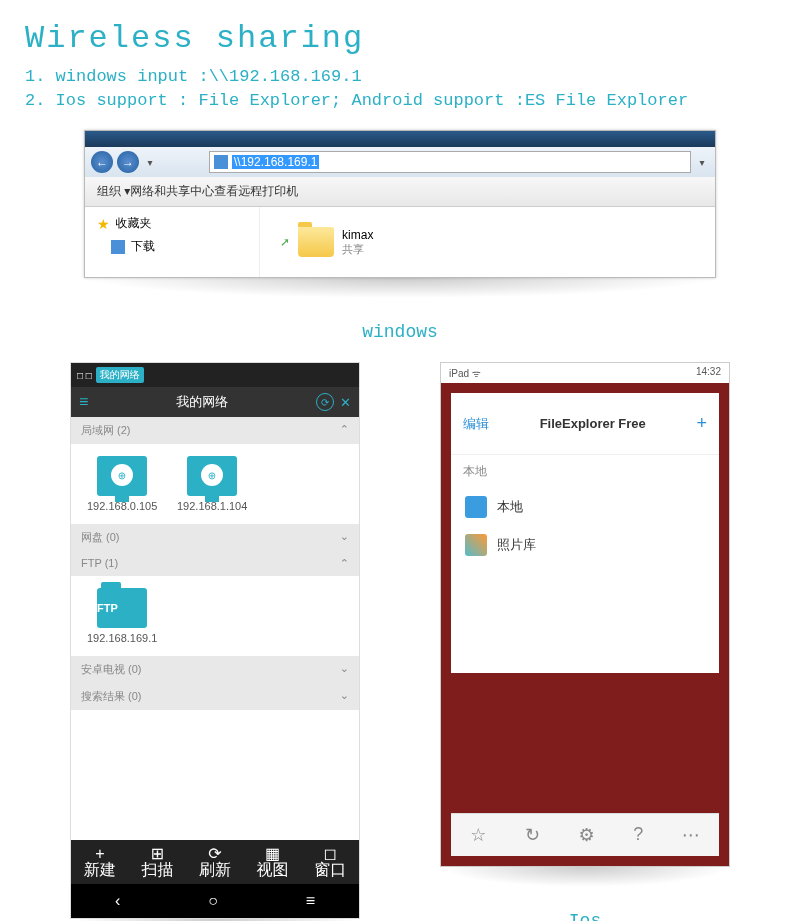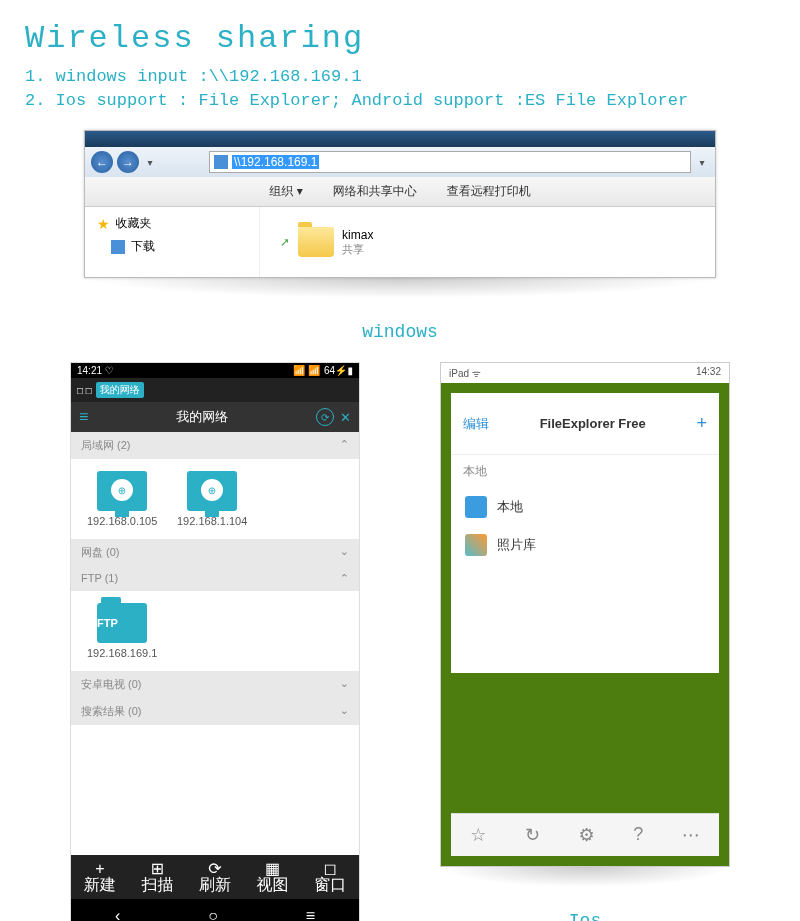--- a/index.html
+++ b/index.html
@@ -6,21 +6,21 @@
   .title { color: #2bb0c6; font-size: 32px; font-family: "Courier New", monospace; letter-spacing: 2px; margin-bottom: 10px; }
   .instruction { color: #2bb0c6; font-size: 17px; font-family: "Courier New", monospace; margin: 5px 0; }
   .win-shot { margin: 20px auto 0; width: 630px; border: 1px solid #bbb; background: #fff; box-shadow: 0 0 3px rgba(0,0,0,0.2); }
   .win-titlebar { height: 16px; background: linear-gradient(#2b5a8a,#1a3a5a); }
   .win-addr { display: flex; align-items: center; background: linear-gradient(#eef3f9,#d9e4f0); padding: 4px 6px; gap: 4px; }
   .nav-btn { width: 22px; height: 22px; border-radius: 50%; background: radial-gradient(#5a8fd0,#2560a0); display: flex; align-items: center; justify-content: center; color: #fff; font-size: 12px; }
   .addr-field { flex: 1; background: #fff; border: 1px solid #aaa; height: 20px; display: flex; align-items: center; padding: 0 4px; font-size: 12px; margin-left: 48px; }
   .addr-icon { width: 14px; height: 14px; background: #4a90d9; margin-right: 4px; display: inline-block; }
   .addr-text { background: #3399ff; color: #fff; padding: 0 2px; }
   .dd { width: 14px; text-align: center; color: #555; font-size: 10px; }
-  .win-toolbar { background: linear-gradient(#f7f7f7,#e8e8e8); display: flex; padding: 6px 12px; font-size: 12px; gap: 30px; border-bottom: 1px solid #ccc; justify-content: center; }
+  .win-toolbar { background: linear-gradient(#f7f7f7,#e8e8e8); display: flex; padding: 6px 12px; font-size: 12px; border-bottom: 1px solid #ccc; }
   .tool-item { color: #333; display: flex; align-items: center; gap: 3px; }
   .win-body { display: flex; height: 70px; }
   .win-side { width: 150px; padding: 8px 12px; font-size: 12px; border-right: 1px solid #eee; }
   .fav { display: flex; align-items: center; gap: 6px; margin-bottom: 6px; }
   .star { color: #f5b800; font-size: 14px; }
   .dl-icon { width: 14px; height: 14px; background: #4a90d9; display: inline-block; }
   .win-content { padding: 10px 20px; display: flex; align-items: center; gap: 8px; font-size: 12px; }
   .folder-ic { width: 36px; height: 30px; background: linear-gradient(#fde89a,#f5c84a); border-radius: 2px 2px 4px 4px; position: relative; }
   .folder-ic::before { content:""; position:absolute; top:-5px; left:0; width:14px; height:5px; background:#f5c84a; border-radius:2px 2px 0 0; }
   .folder-lbl .n { display:block; }
@@ -42,21 +42,21 @@
   .dev-ic { width: 50px; height: 40px; background: #2bb0c6; margin: 0 auto 4px; border-radius: 3px; position: relative; }
   .dev-ic::after { content:""; position:absolute; bottom:-6px; left:18px; width:14px; height:6px; background:#2bb0c6; }
   .dev-globe { position:absolute; top:8px; left:14px; width:22px; height:22px; background:#fff; border-radius:50%; display:flex; align-items:center; justify-content:center; color:#2bb0c6; font-size:10px;}
   .ftp-ic { width: 50px; height: 40px; background: #2bb0c6; margin: 0 auto 4px; border-radius: 3px; display:flex; align-items:center; justify-content:flex-start; color:#fff; font-weight:bold; position:relative; }
   .ftp-ic::before { content:""; position:absolute; top:-6px; left:4px; width:20px; height:6px; background:#2bb0c6; border-radius:2px 2px 0 0;}
   .blank { height: 130px; background:#fff; }
   .bot-bar { background: #222; color: #fff; display: flex; justify-content: space-around; padding: 6px 0; font-size: 10px; }
   .bot-item { text-align:center; }
   .bot-item span { display:block; font-size:16px; line-height:16px; }
   .nav-bar { background: #000; color: #fff; display: flex; justify-content: space-around; padding: 8px 0; font-size: 16px; }
-  .ios { background: #4d7c0f; border: 1px solid #ccc; }
+  .ios { background: #7f1d1d; border: 1px solid #ccc; }
   .ios-status { background: #fff; display:flex; justify-content:space-between; padding:3px 8px; font-size:10px; color:#555;}
   .ios-panel { background: #fff; margin: 10px; height: 280px; }
   .ios-hdr { display:flex; justify-content:space-between; align-items:center; padding:20px 12px; color:#2b8fd9; font-size:13px; border-bottom:1px solid #eee;}
   .ios-hdr .t { color:#333; font-weight:bold; }
   .ios-lbl { padding:8px 12px; color:#888; font-size:12px; }
   .ios-row { display:flex; align-items:center; padding:8px 14px; gap:10px; font-size:13px; color:#333; }
   .ios-ic { width:22px; height:22px; border-radius:3px; }
   .ios-botbar { background:#f5f5f5; display:flex; justify-content:space-around; padding:10px 0; border-top:1px solid #ddd; margin:10px; }
   .ios-bic { color:#888; font-size:18px; }
 </style>
@@ -105,24 +105,20 @@
     </div>
   </div>
 </div>
 <div class="shadow" style="width:630px"></div>
 <div class="caption">windows</div>
 
 <div class="row">
 
   <div class="phone">
     <div class="android">
-      <div class="status">
-        <span>14:21 ♡</span>
-        <span>📶 📶 64⚡▮</span>
-      </div>
       <div class="url-bar">
         <span>□ □</span>
         <span class="url-chip">我的网络</span>
       </div>
       <div class="app-hdr">
         <span class="menu-ic">≡</span>
         <span>我的网络</span>
         <span style="display:flex;gap:6px;align-items:center">
             <span class="ref-ic">⟳</span>
             <span style="color:#2bb0c6">✕</span>

